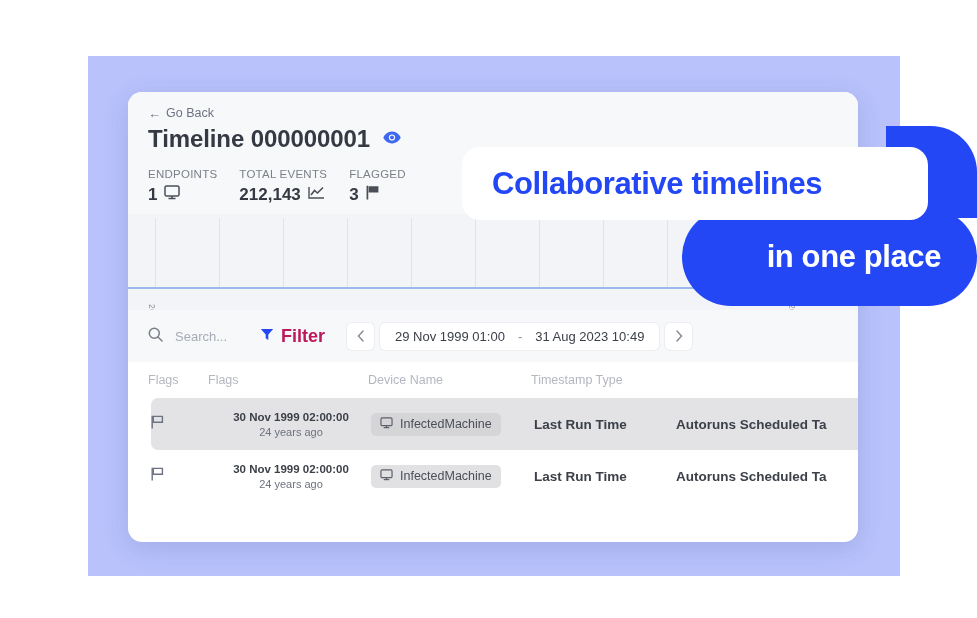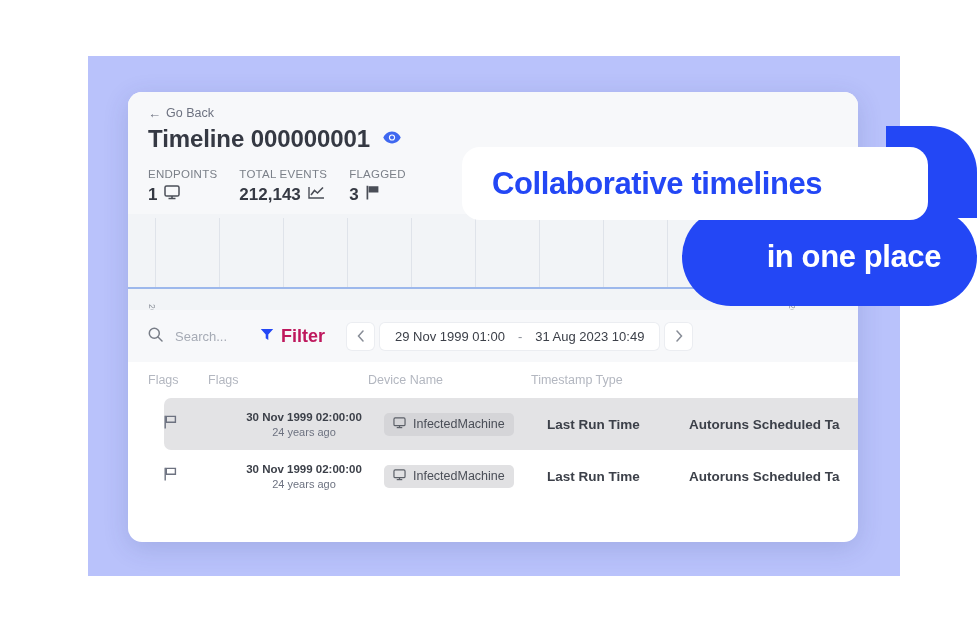--- a/index.html
+++ b/index.html
@@ -220,21 +220,21 @@
   }
   .thead div {
     font-size: 12.5px;
     color: #b3b7c0;
     white-space: nowrap;
   }
   .trow {
     display: flex;
     align-items: center;
     height: 52px;
-    margin-left: 36px;
+    margin-left: 23px;
     width: 710px;
     border-radius: 7px 0 0 7px;
     box-sizing: border-box;
     cursor: pointer;
   }
   .trow.alt { background: #e3e3e5; }
 
   .c-flag   { width: 60px; flex: none; }
   .c-date   { width: 160px; flex: none; }
   .c-device { width: 163px; flex: none; }

